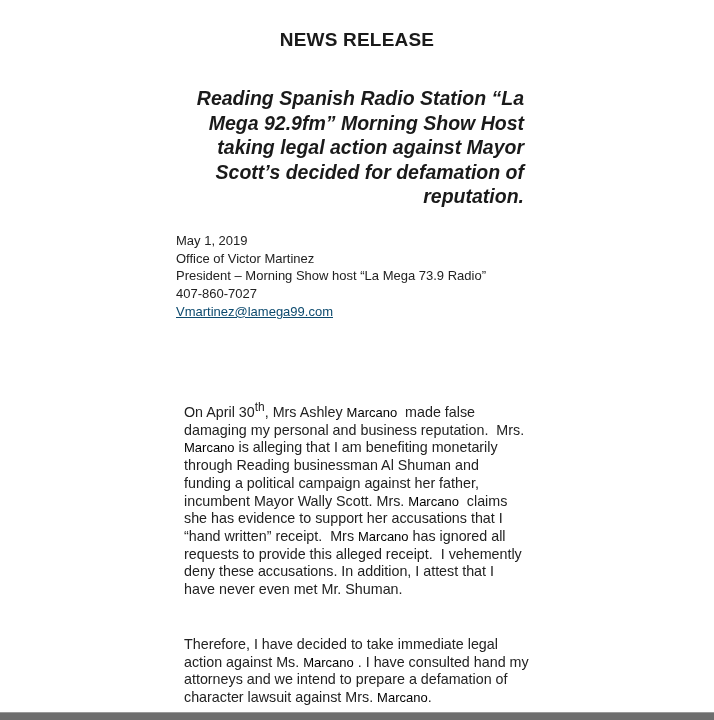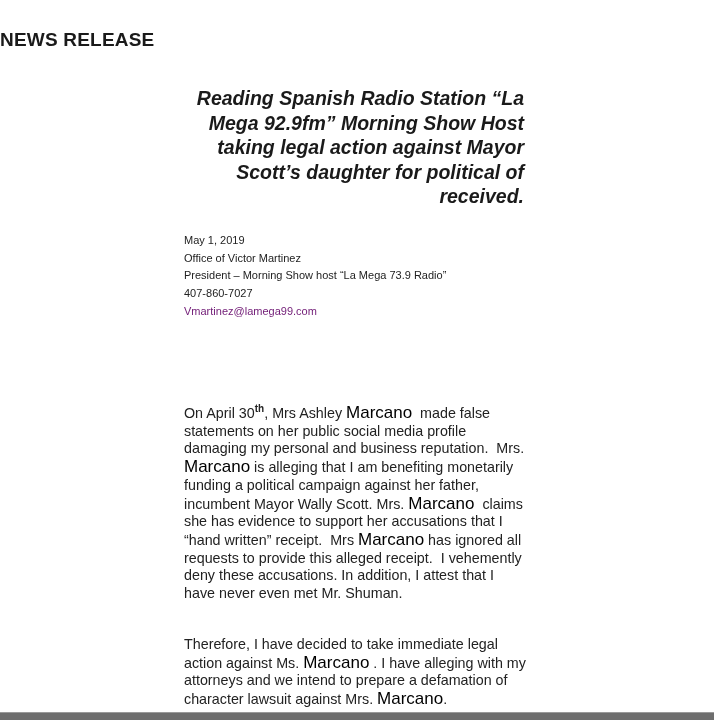--- a/index.html
+++ b/index.html
@@ -6,86 +6,86 @@
   body {
     width: 714px; height: 720px; overflow: hidden;
     background: #ffffff;
     font-family: "Liberation Sans", sans-serif;
     color: #1a1a1a;
     position: relative;
   }
   .page { position: absolute; left: 0; top: 0; width: 714px; height: 712px; }
   .heading {
     position: absolute; top: 29px; left: 0; width: 714px;
-    font-weight: bold; font-size: 19px; letter-spacing: 0.2px;
+    text-align: center; font-weight: bold; font-size: 19px; letter-spacing: 0.2px;
   }
   .subtitle {
     position: absolute; top: 86px; left: 190px; width: 334px;
     text-align: right; font-weight: bold; font-style: italic;
     font-size: 19.5px; line-height: 24.5px;
   }
   .contact {
-    position: absolute; top: 232px; left: 184px; width: 360px;
-    font-size: 11px; line-height: 17.7px; color: #222;
+    position: absolute; top: 232px; left: 176px; width: 360px;
+    font-size: 13px; line-height: 17.7px; color: #222;
   }
   .contact div { white-space: nowrap; }
-  .contact a { color: #701a75; }
+  .contact a { color: #0c4a6e; text-decoration: underline; }
   .body-text {
     position: absolute; left: 184px; width: 360px;
     font-size: 14.3px; line-height: 17.7px; color: #222;
   }
   .intro { top: 367px; }
   .para1 { top: 404px; }
   .para2 { top: 636px; }
   .line { white-space: nowrap; }
-  .name { color: #000; font-size: 17px; }
-  sup { font-size: 10px; line-height: 0; vertical-align: 6px; font-weight: bold; }
+  .name { color: #000; font-size: 13px; }
+  sup { font-size: 12px; line-height: 0; vertical-align: 6px; }
   .bottom-bar {
     position: absolute; left: 0; top: 712px; width: 714px; height: 8px;
     background: #6e6e6e; border-top: 1px solid #9a9a9a;
   }
 </style>
 </head>
 <body>
 
 <div class="page">
   <div class="heading">NEWS RELEASE</div>
 
   <div class="subtitle">
     <div>Reading Spanish Radio Station “La</div>
     <div>Mega 92.9fm” Morning Show Host</div>
     <div>taking legal action against Mayor</div>
-    <div>Scott’s daughter for political of</div>
-    <div>received.</div>
+    <div>Scott’s decided for defamation of</div>
+    <div>reputation.</div>
   </div>
 
   <div class="contact">
     <div>May 1, 2019</div>
     <div>Office of Victor Martinez</div>
     <div>President – Morning Show host “La Mega 73.9 Radio”</div>
     <div>407-860-7027</div>
     <div><a>Vmartinez@lamega99.com</a></div>
   </div>
 
 
   <div class="body-text para1">
     <div class="line"><span>On April 30</span><sup>th</sup><span>, Mrs Ashley </span><span class="name">Marcano</span><span style="white-space:pre">  made false</span></div>
-    <div class="line">statements on her public social media profile</div>
     <div class="line" style="white-space:pre">damaging my personal and business reputation.  Mrs.</div>
     <div class="line"><span class="name">Marcano</span><span style="white-space:pre"> is alleging that I am benefiting monetarily</span></div>
+    <div class="line">through Reading businessman Al Shuman and</div>
     <div class="line">funding a political campaign against her father,</div>
     <div class="line"><span style="white-space:pre">incumbent Mayor Wally Scott. Mrs. </span><span class="name">Marcano</span><span style="white-space:pre">  claims</span></div>
     <div class="line">she has evidence to support her accusations that I</div>
     <div class="line"><span style="white-space:pre">“hand written” receipt.  Mrs </span><span class="name">Marcano</span><span style="white-space:pre"> has ignored all</span></div>
     <div class="line" style="white-space:pre">requests to provide this alleged receipt.  I vehemently</div>
     <div class="line">deny these accusations. In addition, I attest that I</div>
     <div class="line">have never even met Mr. Shuman.</div>
   </div>
 
   <div class="body-text para2">
     <div class="line">Therefore, I have decided to take immediate legal</div>
-    <div class="line"><span style="white-space:pre">action against Ms. </span><span class="name">Marcano</span><span style="white-space:pre"> . I have alleging with my</span></div>
+    <div class="line"><span style="white-space:pre">action against Ms. </span><span class="name">Marcano</span><span style="white-space:pre"> . I have consulted hand my</span></div>
     <div class="line">attorneys and we intend to prepare a defamation of</div>
     <div class="line"><span style="white-space:pre">character lawsuit against Mrs. </span><span class="name">Marcano</span><span>.</span></div>
   </div>
 </div>
 
 <div class="bottom-bar"></div>
 
 </body></html>

